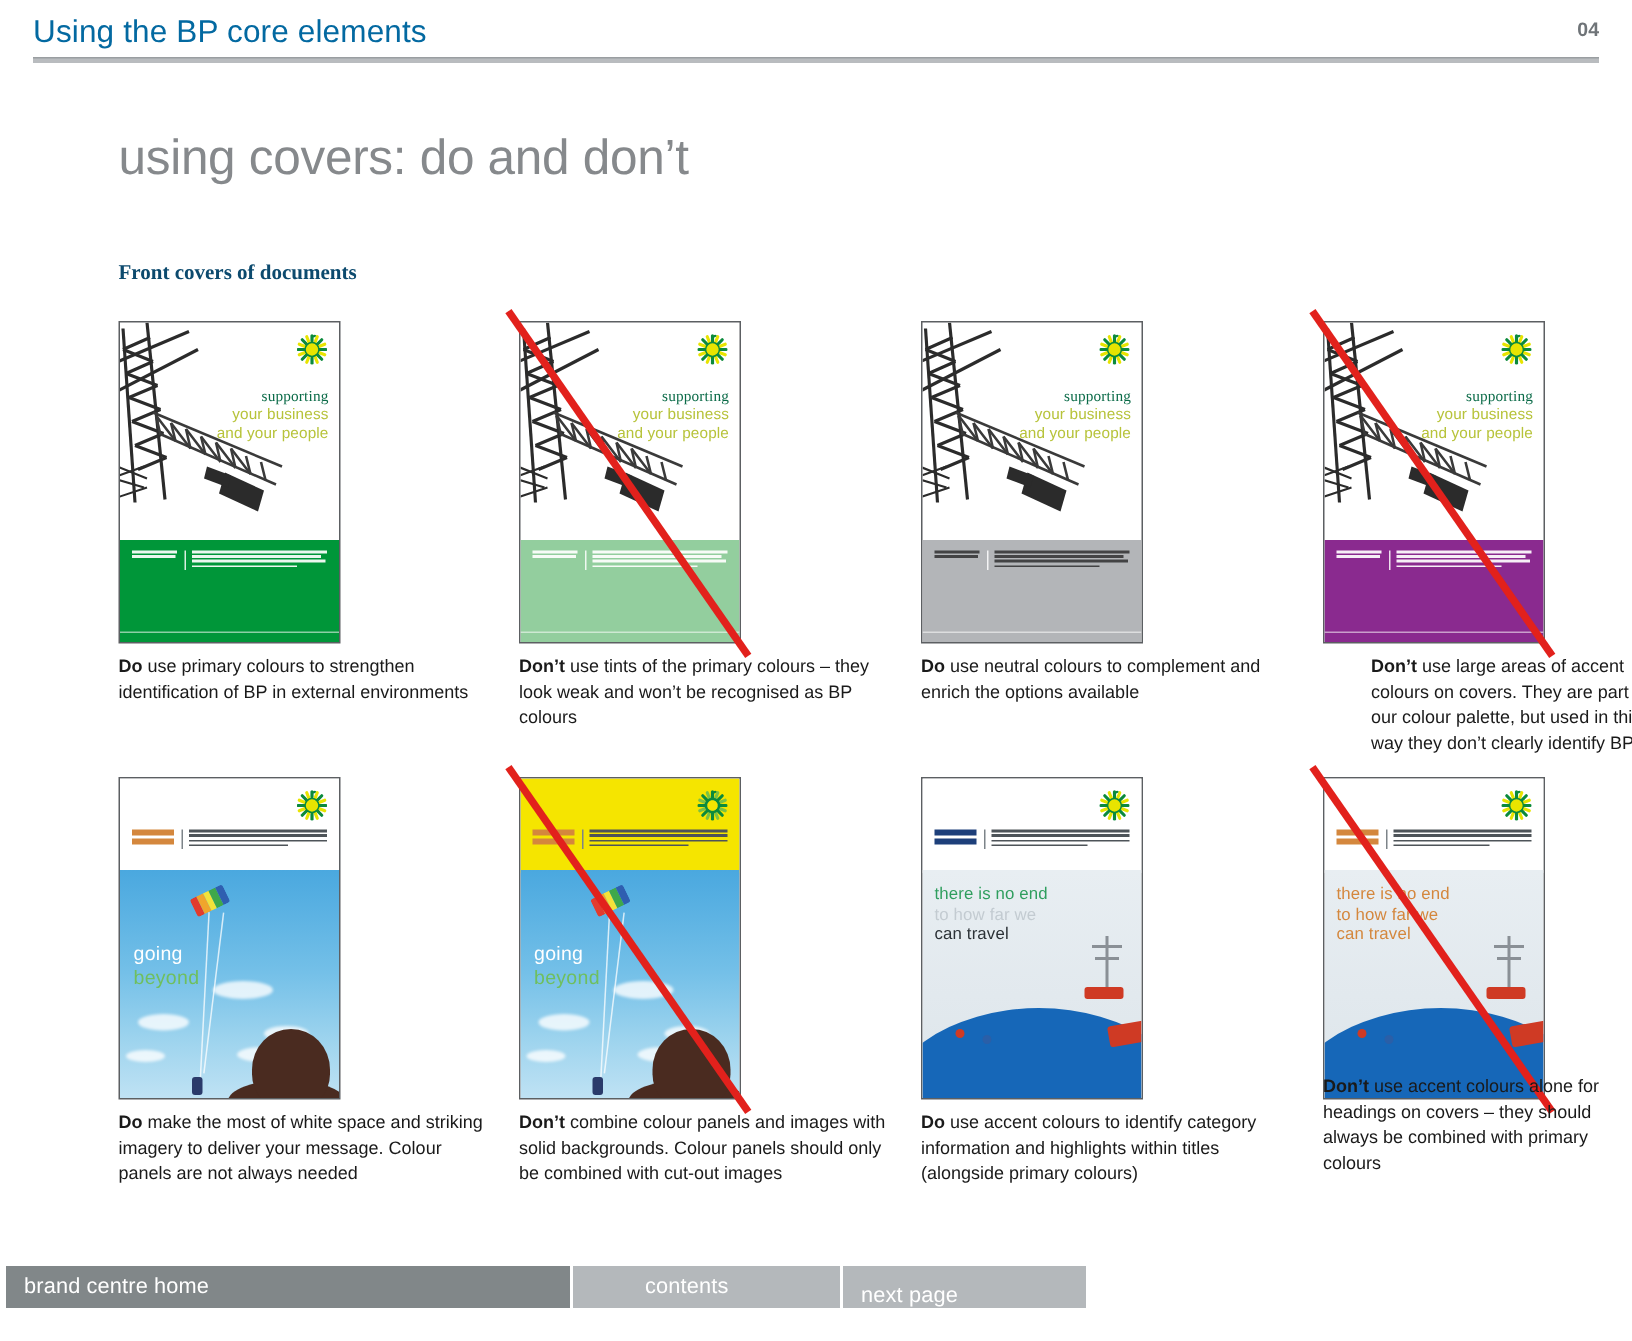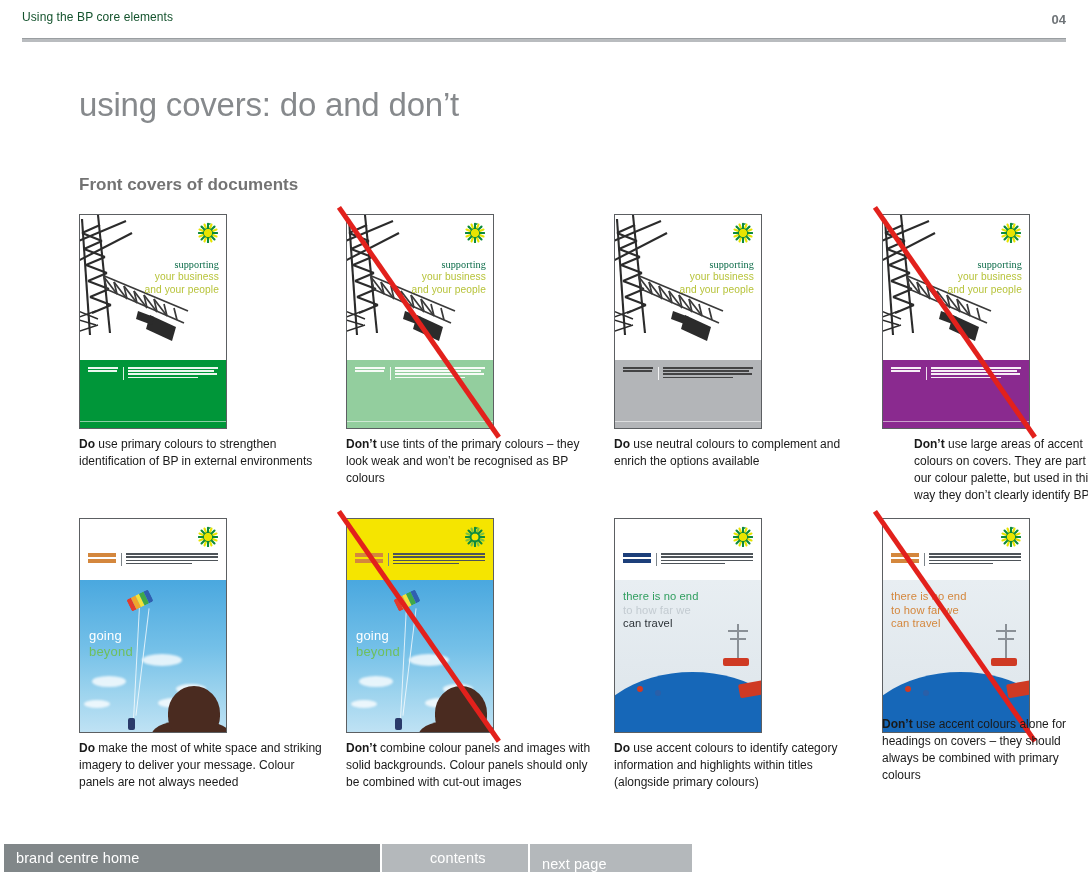--- a/index.html
+++ b/index.html
@@ -19,22 +19,22 @@
   
   .header {
     position: absolute;
     left: 0; top: 0;
     width: 1088px;
     height: 42px;
   }
   .header-title {
     position: absolute;
     left: 22px; top: 10px;
-    font-size: 12px;
-    color: #14532d;
+    font-size: 21px;
+    color: #0369a1;
     letter-spacing: 0.1px;
     white-space: nowrap;
   }
   .header-pagenum {
     position: absolute;
     right: 22px; top: 12px;
     font-size: 13px;
     font-weight: bold;
     color: #6f7478;
   }
@@ -52,24 +52,25 @@
     position: absolute;
     left: 79px; top: 86px;
     font-size: 33px;
     color: #86898c;
     letter-spacing: -0.2px;
     white-space: nowrap;
   }
   .section-label {
     position: absolute;
     left: 79px; top: 175px;
-    font-size: 17px;
+    font-size: 14px;
     font-weight: bold;
-    color: #737373;
+    color: #0c4a6e;
     white-space: nowrap;
+    font-family: Liberation Serif, serif;
   }
 
   
   .grid { position: absolute; left: 0; top: 0; }
   .cell { position: absolute; }
 
   .cover {
     position: relative;
     width: 148px;
     height: 215px;
@@ -901,21 +902,21 @@
         </div>
       </div>
       <div class="strike" style="left: 877px; top: 510px; width: 280.179px; height: 5px; background: rgb(226, 33, 28); transform: rotate(55.1755deg);"></div>
       <div class="caption" style="left: 882px; top: 716px; width: 200px;"><b>Don’t</b><span> use accent colours alone for headings on covers – they should always be combined with primary colours</span></div>
     </div>
 
   <div class="footer" id="footer">
       <div class="nav-btn primary" style="width: 378px;">
         <span>brand centre home</span>
       </div>
-      <div class="nav-btn" style="width: 148px; padding-left: 48px;">
+      <div class="nav-btn" style="width: 180px; padding-left: 48px;">
         <span>contents</span>
       </div>
       <div class="nav-btn" style="width: 162px; align-items: flex-end;">
         <span>next page</span>
       </div>
     </div>
 
 </div>
 
 </body></html>

